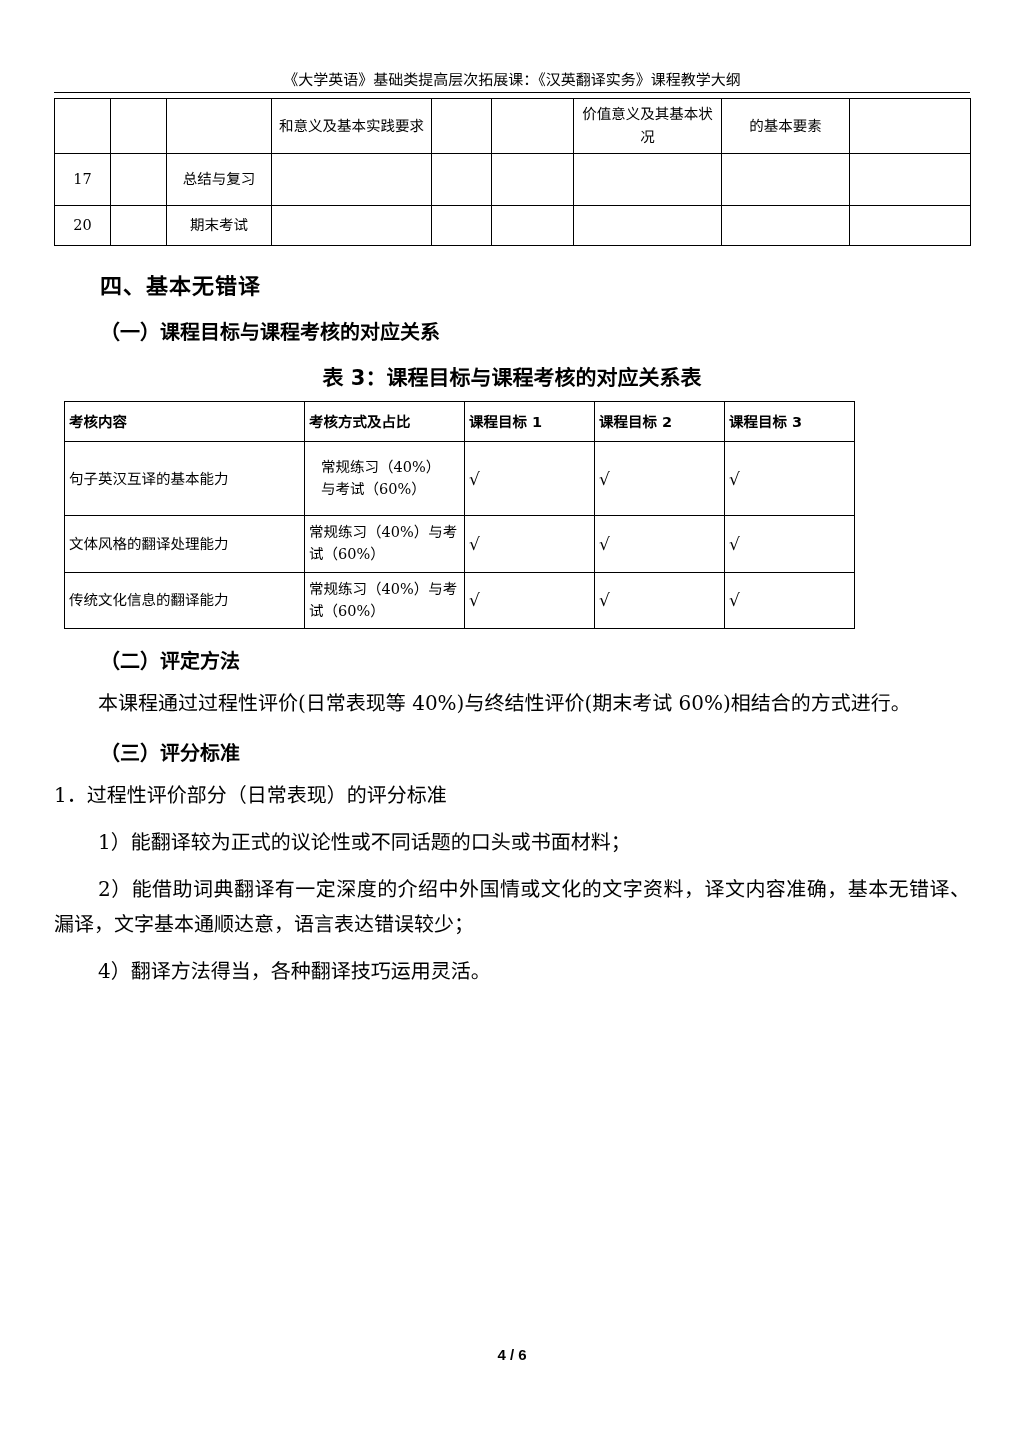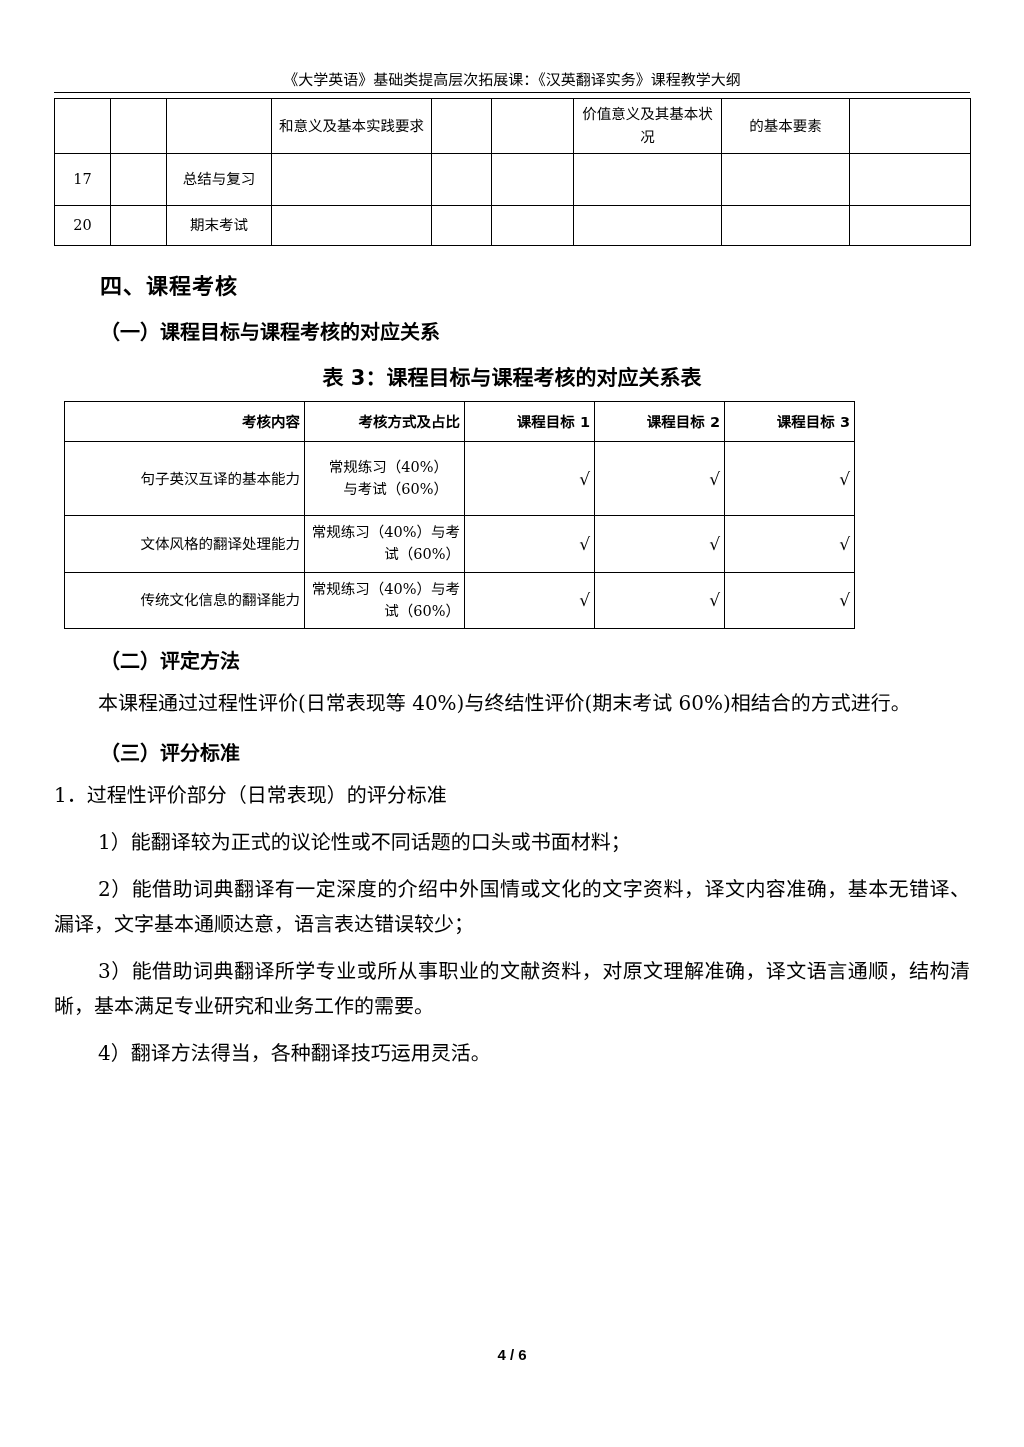--- a/index.html
+++ b/index.html
@@ -96,21 +96,21 @@
   }
 
   
   table.tbl-objectives {
     width: 790px;
     margin: 0 auto 0 10px;
   }
   table.tbl-objectives th,
   table.tbl-objectives td {
     border: 1px solid #000;
-    text-align: right;
+    text-align: left;
     vertical-align: middle;
     font-size: 14.5px;
     line-height: 1.55;
     padding: 6px 4px;
     box-sizing: border-box;
   }
   table.tbl-objectives th {
     font-weight: bold;
     font-family: "DejaVu Sans", "Liberation Sans", sans-serif;
     font-size: 14.5px;
@@ -198,21 +198,21 @@
           <td></td>
           <td></td>
           <td></td>
           <td></td>
           <td></td>
           <td></td>
         </tr>
       </tbody>
     </table>
 
-    <h2 class="sec">四、课程考核</h2>
+    <h2 class="sec">四、基本无错译</h2>
 
     <h3 class="subsec">（一）课程目标与课程考核的对应关系</h3>
 
     <div class="tbl-caption">表 3：课程目标与课程考核的对应关系表</div>
 
     <table class="doc-table tbl-objectives">
       <colgroup>
         <col style="width:240px">
         <col style="width:160px">
         <col style="width:130px">
@@ -256,20 +256,19 @@
     <h3 class="subsec">（二）评定方法</h3>
 
     <p class="body indent">本课程通过过程性评价(日常表现等 40%)与终结性评价(期末考试 60%)相结合的方式进行。</p>
 
     <h3 class="subsec">（三）评分标准</h3>
 
     <p class="body noindent">1．过程性评价部分（日常表现）的评分标准</p>
 
     <p class="body indent">1）能翻译较为正式的议论性或不同话题的口头或书面材料；</p>
     <p class="body indent">2）能借助词典翻译有一定深度的介绍中外国情或文化的文字资料，译文内容准确，基本无错译、漏译，文字基本通顺达意，语言表达错误较少；</p>
-    <p class="body indent">3）能借助词典翻译所学专业或所从事职业的文献资料，对原文理解准确，译文语言通顺，结构清晰，基本满足专业研究和业务工作的需要。</p>
     <p class="body indent">4）翻译方法得当，各种翻译技巧运用灵活。</p>
 
   </div>
 
   <div class="footer">4 / 6</div>
 
 </div>
 
 </body></html>

